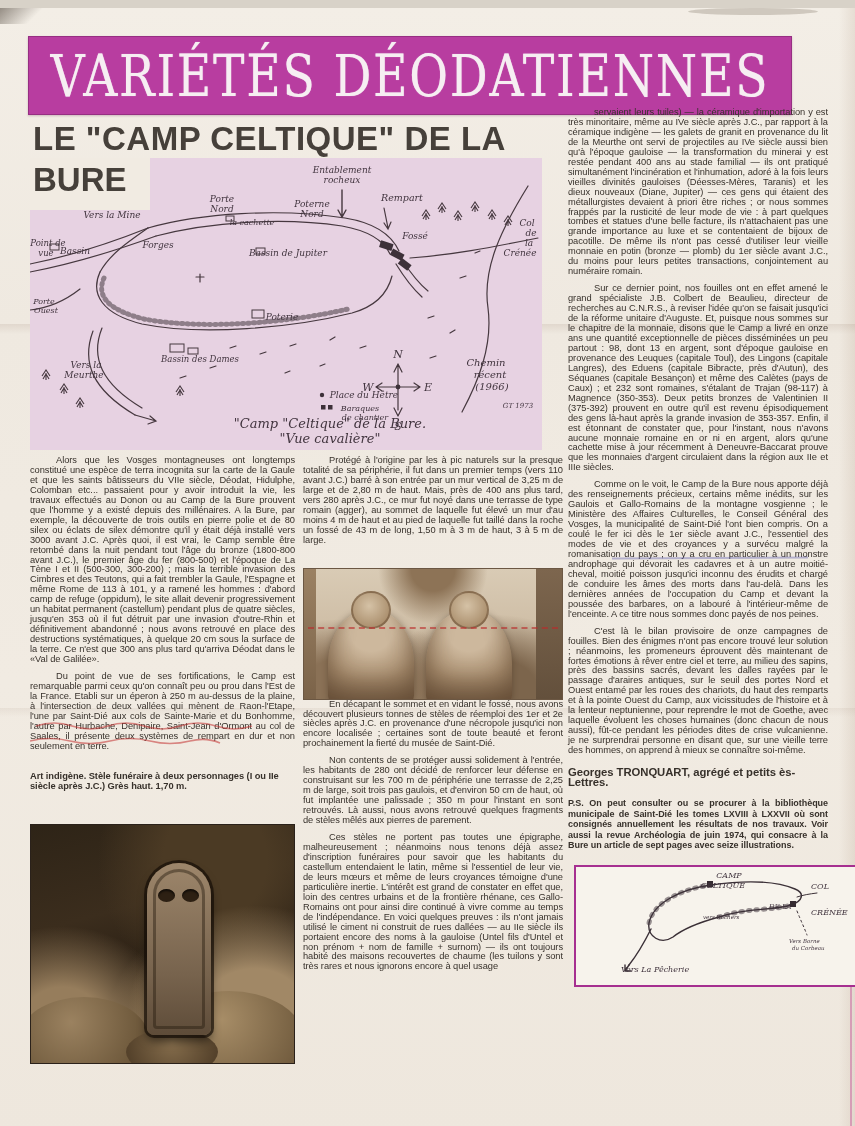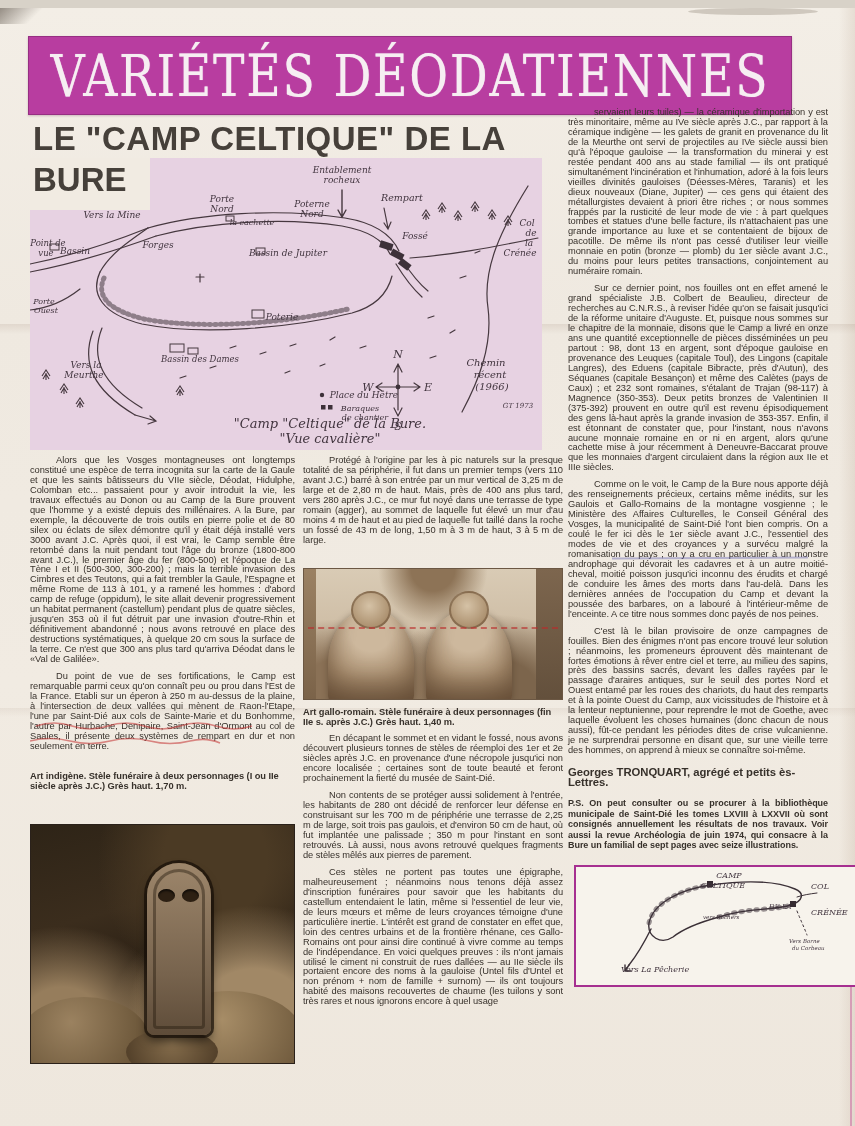--- a/index.html
+++ b/index.html
@@ -263,33 +263,32 @@
       <div class="pm-barl"></div>
       <div class="pm-barr"></div>
       <div class="pm-fig pm-fig1">
           <div class="pm-head"></div>
         </div>
       <div class="pm-fig pm-fig2">
           <div class="pm-head"></div>
         </div>
       <div class="pm-redline"></div>
     </div>
-    <p class="caption cap-mid">Art gallo-romain. Stèle funéraire à deux personnages (fin IIe s. après J.C.) Grès haut. 1,40 m.</p>
     <p>En décapant le sommet et en vidant le fossé, nous avons découvert plusieurs tonnes de stèles de réemploi des 1er et 2e siècles après J.C. en provenance d'une nécropole jusqu'ici non encore localisée ; certaines sont de toute beauté et feront prochainement la fierté du musée de Saint-Dié.</p>
     <p>Non contents de se protéger aussi solidement à l'entrée, les habitants de 280 ont décidé de renforcer leur défense en construisant sur les 700 m de périphérie une terrasse de 2,25 m de large, soit trois pas gaulois, et d'environ 50 cm de haut, où fut implantée une palissade ; 350 m pour l'instant en sont retrouvés. Là aussi, nous avons retrouvé quelques fragments de stèles mêlés aux pierres de parement.</p>
     <p>Ces stèles ne portent pas toutes une épigraphe, malheureusement ; néanmoins nous tenons déjà assez d'inscription funéraires pour savoir que les habitants du castellum entendaient le latin, même si l'essentiel de leur vie, de leurs mœurs et même de leurs croyances témoigne d'une particulière inertie. L'intérêt est grand de constater en effet que, loin des centres urbains et de la frontière rhénane, ces Gallo-Romains ont pour ainsi dire continué à vivre comme au temps de l'indépendance. En voici quelques preuves : ils n'ont jamais utilisé le ciment ni construit de rues dallées — au IIe siècle ils portaient encore des noms à la gauloise (Untel fils d'Untel et non prénom + nom de famille + surnom) — ils ont toujours habité des maisons recouvertes de chaume (les tuilons y sont très rares et nous ignorons encore à quel usage</p>
   </div>
 
   <div class="col col-right">
     <p>servaient leurs tuiles) — la céramique d'importation y est très minoritaire, même au IVe siècle après J.C., par rapport à la céramique indigène — les galets de granit en provenance du lit de la Meurthe ont servi de projectiles au IVe siècle aussi bien qu'à l'époque gauloise — la transformation du minerai y est restée pendant 400 ans au stade familial — ils ont pratiqué simultanément l'incinération et l'inhumation, adoré à la fois leurs vieilles divinités gauloises (Déesses-Mères, Taranis) et les dieux nouveaux (Diane, Jupiter) — ces gens qui étaient des métallurgistes devaient à priori être riches ; or nous sommes frappés par la rusticité de leur mode de vie : à part quelques tombes et statues d'une belle facture, ils n'attachaient pas une grande importance au luxe et se contentaient de bijoux de pacotille. De même ils n'ont pas cessé d'utiliser leur vieille monnaie en potin (bronze — plomb) du 1er siècle avant J.C., du moins pour  leurs petites transactions, conjointement au numéraire romain.</p>
     <p>Sur ce dernier point, nos fouilles ont en effet amené le grand spécialiste J.B. Colbert de Beaulieu, directeur de recherches au C.N.R.S., à reviser l'idée qu'on se faisait jusqu'ici de la réforme unitaire d'Auguste. Et, puisque nous sommes sur le chapitre de la monnaie, disons que le Camp a livré en onze ans une quantité exceptionnelle de pièces disséminées un peu partout : 98, dont 13 en argent, sont d'époque gauloise en provenance des Leuques (capitale Toul), des Lingons (capitale Langres), des Eduens (capitale Bibracte, près d'Autun), des Séquanes (capitale Besançon) et même des Calètes (pays de Caux) ; et 232 sont romaines, s'étalant de Trajan (98-117) à Magnence (350-353). Deux petits bronzes de Valentinien II (375-392) prouvent en outre qu'il est revenu épisodiquement des gens là-haut après la grande invasion de 353-357. Enfin, il est étonnant de constater que, pour l'instant, nous n'avons aucune monnaie romaine en or ni en argent, alors qu'une cachette mise à jour récemment à Deneuvre-Baccarat prouve que les monnaies d'argent circulaient dans la région aux IIe et IIIe siècles.</p>
     <p>Comme on le voit, le Camp de la Bure nous apporte déjà des renseignements précieux, certains même inédits, sur les Gaulois et Gallo-Romains de la montagne vosgienne ; le Ministère des Affaires Culturelles, le Conseil Général des Vosges, la municipalité de Saint-Dié l'ont bien compris. On a coulé le fer ici dès le 1er siècle avant J.C., l'essentiel des modes de vie et des croyances y a survécu malgré la romanisation du pays ; on y a cru en particulier à un monstre androphage qui dévorait les cadavres et à un autre moitié-cheval, moitié poisson jusqu'ici inconnu des érudits et chargé de conduire les âmes des morts dans l'au-delà. Dans les dernières années de l'occupation du Camp et devant la poussée des barbares, on a labouré à l'intérieur-même de l'enceinte. A ce titre nous sommes donc payés de nos peines.</p>
     <p>C'est là le bilan provisoire de onze campagnes de fouilles. Bien des énigmes n'ont pas encore trouvé leur solution ; néanmoins, les promeneurs éprouvent dès maintenant de fortes émotions à rêver entre ciel et terre, au milieu des sapins, près des bassins sacrés, devant les dalles rayées par le passage d'araires antiques, sur le seuil des portes Nord et Ouest entamé par les roues des chariots, du haut des remparts et à la pointe Ouest du Camp, aux vicissitudes de l'histoire et à la lenteur neptunienne, pour reprendre le mot de Goethe, avec laquelle évoluent les choses humaines (donc chacun de nous aussi), fût-ce pendant les périodes dites de crise vulcanienne. je ne surprendrai personne en disant que, sur une vieille terre des hommes, on apprend à mieux se connaître soi-même.</p>
     <p class="signature">Georges TRONQUART, agrégé et petits ès-Lettres.</p>
-    <p class="ps">P.S. On peut consulter ou se procurer à la bibliothèque municipale de Saint-Dié les tomes LXVIII à LXXVII où sont consignés annuellement les résultats de nos travaux. Voir aussi la revue Archéologia de juin 1974, qui consacre à la Bure un familial de sept pages avec seize illustrations.</p>
+    <p class="ps">P.S. On peut consulter ou se procurer à la bibliothèque municipale de Saint-Dié les tomes LXVIII à LXXVII où sont consignés annuellement les résultats de nos travaux. Voir aussi la revue Archéologia de juin 1974, qui consacre à la Bure un article de sept pages avec seize illustrations.</p>
     <div class="mini-map">
       <svg width="244" height="114" viewBox="0 0 244 114">
         <g stroke="#3b3037" stroke-width="1.4" fill="none" stroke-linecap="round">
           <path d="M100,18 C70,22 42,36 38,56 C36,70 50,78 62,70 C72,62 86,56 108,50 C138,40 162,44 180,38 C192,34 194,26 184,22 C160,12 128,14 100,18 Z"></path>
           <path d="M100,18 C70,22 42,36 38,56" stroke-dasharray="1.5,6" stroke-width="5" opacity=".5"></path>
           <path d="M108,50 C138,40 162,44 180,38" stroke-dasharray="1.5,6" stroke-width="5" opacity=".5"></path>
           <path d="M40,62 C32,78 26,88 18,98"></path>
           <path d="M18,98 L14,104 M14,98 L14,104 L20,104"></path>
           <path d="M186,44 C190,54 193,60 196,68" stroke-dasharray="2,3" stroke-width="1"></path>
           <path d="M186,30 C192,28 198,27 206,26" stroke-width="1"></path>

